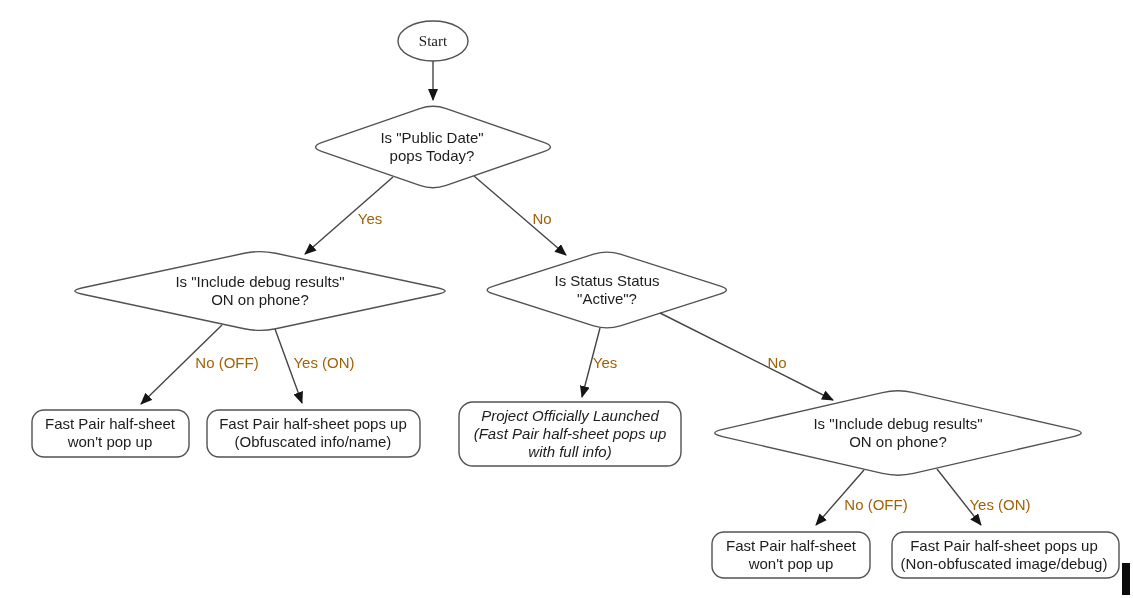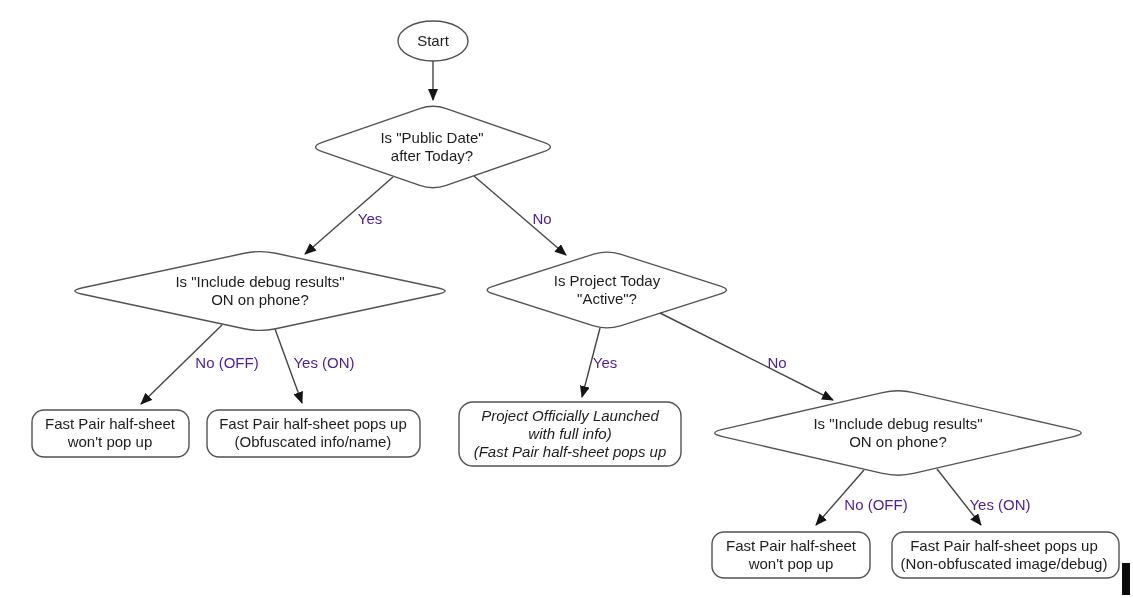--- a/index.html
+++ b/index.html
@@ -17,21 +17,21 @@
     transform: translate(-50%, -50%);
     text-align: center;
     color: #1d1d1d;
     font-size: 15px;
     line-height: 18px;
     white-space: nowrap;
   }
   .edge-label {
     position: absolute;
     transform: translate(-50%, -50%);
-    color: #4c1d95;
+    color: #a16207;
     font-size: 15px;
     white-space: nowrap;
   }
   .cursor-bar {
     position: absolute;
     left: 1122px;
     top: 563px;
     width: 8px;
     height: 32px;
     background: #0b0b0b;
@@ -69,58 +69,58 @@
     <line x1="393" y1="177" x2="305" y2="254" stroke="#454545" stroke-width="1.4" marker-end="url(#ah)"></line>
     <line x1="474" y1="176" x2="566" y2="255" stroke="#454545" stroke-width="1.4" marker-end="url(#ah)"></line>
     <line x1="222" y1="325" x2="141" y2="404" stroke="#454545" stroke-width="1.4" marker-end="url(#ah)"></line>
     <line x1="275" y1="329" x2="302" y2="403" stroke="#454545" stroke-width="1.4" marker-end="url(#ah)"></line>
     <line x1="600" y1="328" x2="582" y2="397" stroke="#454545" stroke-width="1.4" marker-end="url(#ah)"></line>
     <line x1="660" y1="313" x2="833" y2="400" stroke="#454545" stroke-width="1.4" marker-end="url(#ah)"></line>
     <line x1="864" y1="470" x2="816" y2="525" stroke="#454545" stroke-width="1.4" marker-end="url(#ah)"></line>
     <line x1="937" y1="469" x2="981" y2="525" stroke="#454545" stroke-width="1.4" marker-end="url(#ah)"></line>
   </svg>
 
-  <div class="node-label" style="left:433px; top:41px;">
+  <div class="node-label" style="left:433px; top:41px;font-family:Liberation Serif, serif;">
     <div>Start</div>
   </div>
 
   <div class="node-label" style="left:432px; top:147px;">
     <div>Is "Public Date"</div>
-    <div>after Today?</div>
+    <div>pops Today?</div>
   </div>
 
   <div class="node-label" style="left:260px; top:291px;">
     <div>Is "Include debug results"</div>
     <div>ON on phone?</div>
   </div>
 
   <div class="node-label" style="left:607px; top:290px;">
-    <div>Is Project Today</div>
+    <div>Is Status Status</div>
     <div>"Active"?</div>
   </div>
 
   <div class="node-label" style="left:898px; top:433px;">
     <div>Is "Include debug results"</div>
     <div>ON on phone?</div>
   </div>
 
   <div class="node-label" style="left:110px; top:433px;">
     <div>Fast Pair half-sheet</div>
     <div>won't pop up</div>
   </div>
 
   <div class="node-label" style="left:313px; top:433px;">
     <div>Fast Pair half-sheet pops up</div>
     <div>(Obfuscated info/name)</div>
   </div>
 
   <div class="node-label" style="left:570px; top:434px;font-style:italic;">
     <div>Project Officially Launched</div>
+    <div>(Fast Pair half-sheet pops up</div>
     <div>with full info)</div>
-    <div>(Fast Pair half-sheet pops up</div>
   </div>
 
   <div class="node-label" style="left:791px; top:555px;">
     <div>Fast Pair half-sheet</div>
     <div>won't pop up</div>
   </div>
 
   <div class="node-label" style="left:1004px; top:555px;">
     <div>Fast Pair half-sheet pops up</div>
     <div>(Non-obfuscated image/debug)</div>

